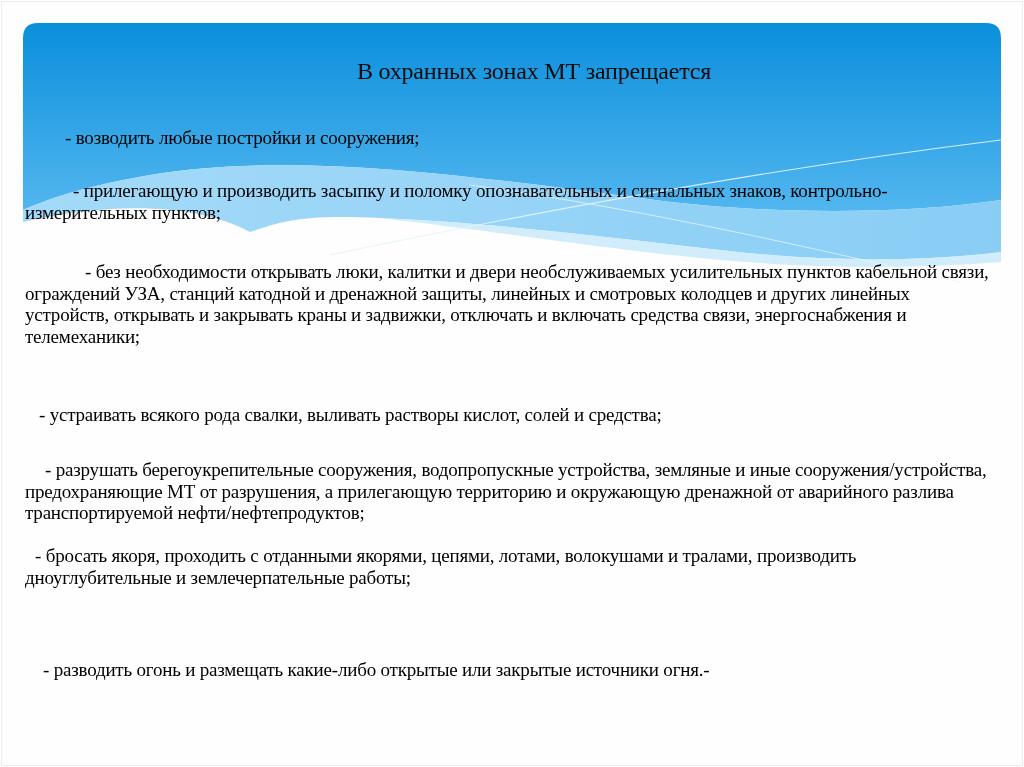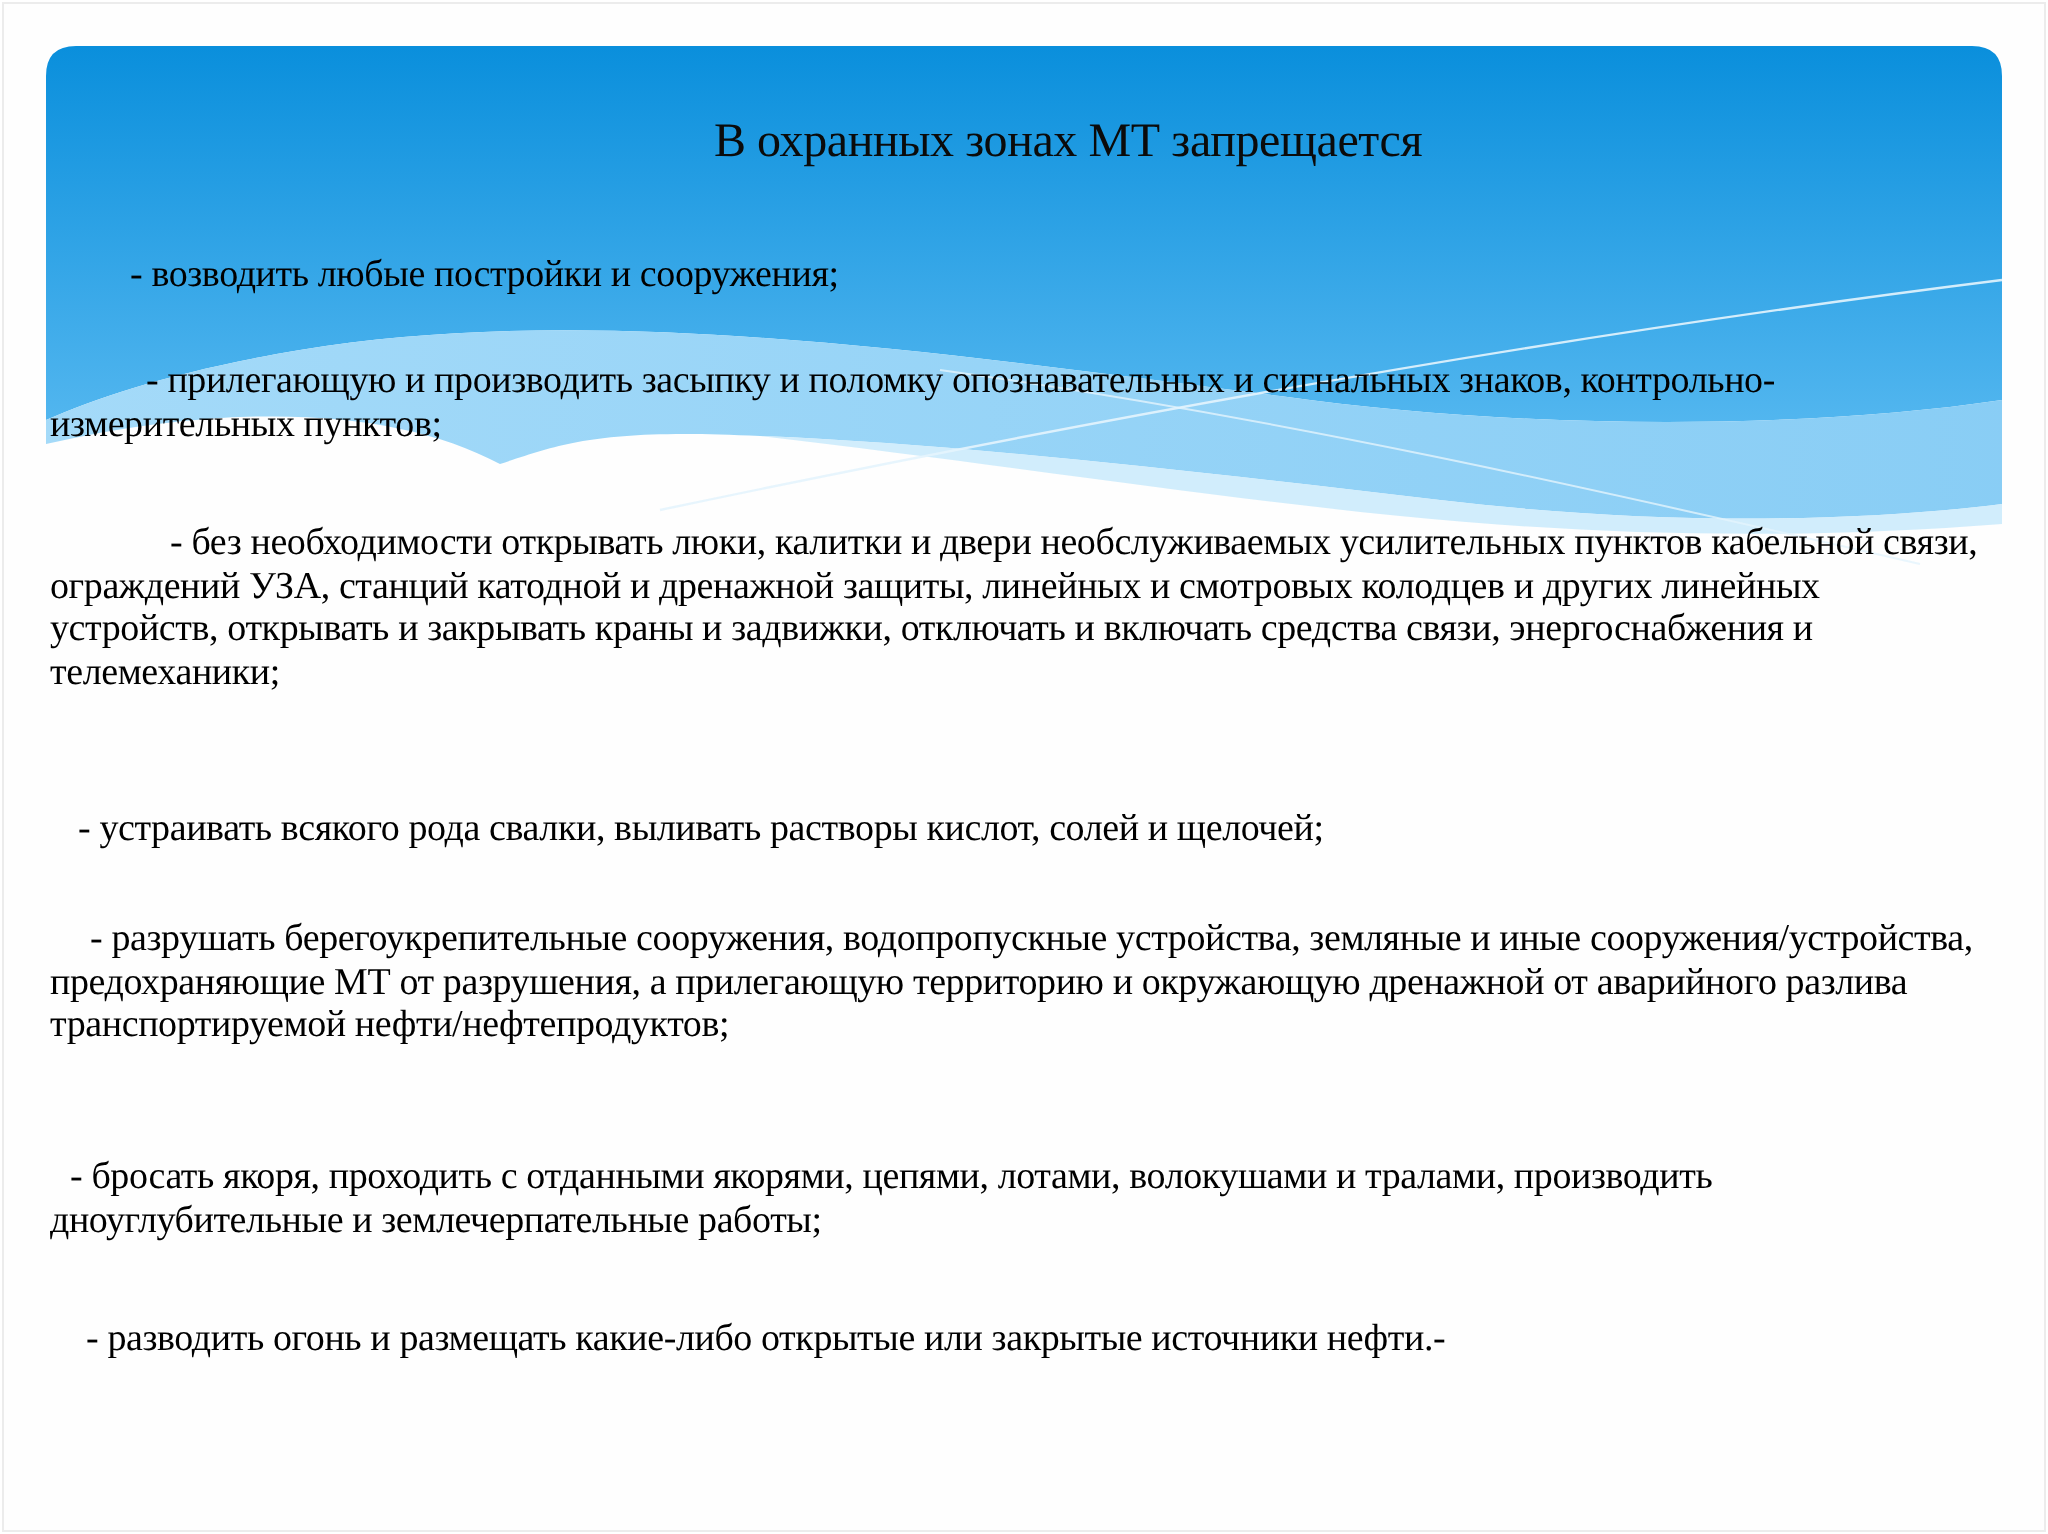--- a/index.html
+++ b/index.html
@@ -76,26 +76,26 @@
 
 <div class="para" style="top:180px; text-indent:48px;">
   <span>- </span><span>прилегающую и производить засыпку и поломку опознавательных и сигнальных знаков, контрольно-измерительных пунктов;</span>
 </div>
 
 <div class="para" style="top:261px; text-indent:60px;">
   <span>- </span><span>без необходимости открывать люки, калитки и двери необслуживаемых усилительных пунктов кабельной связи, ограждений УЗА, станций катодной и дренажной защиты, линейных и смотровых колодцев и других линейных устройств, открывать и закрывать краны и задвижки, отключать и включать средства связи, энергоснабжения и телемеханики;</span>
 </div>
 
 <div class="para" style="top:404px; text-indent:14px;">
-  <span>- </span><span>устраивать всякого рода свалки, выливать растворы кислот, солей и щелочей;</span>
+  <span>- </span><span>устраивать всякого рода свалки, выливать растворы кислот, солей и средства;</span>
 </div>
 
 <div class="para" style="top:459px; text-indent:20px;">
   <span>- </span><span>разрушать берегоукрепительные сооружения, водопропускные устройства, земляные и иные сооружения/устройства, предохраняющие МТ от разрушения, а прилегающую территорию и окружающую дренажной от аварийного разлива транспортируемой нефти/нефтепродуктов;</span>
 </div>
 
-<div class="para" style="top:578px; text-indent:10px;">
+<div class="para" style="top:545px; text-indent:10px;">
   <span>- </span><span>бросать якоря, проходить с отданными якорями, цепями, лотами, волокушами и тралами, производить дноуглубительные и землечерпательные работы;</span>
 </div>
 
 <div class="para" style="top:659px; text-indent:18px;">
-  <span>- </span><span>разводить огонь и размещать какие-либо открытые или закрытые источники нефти.-</span>
+  <span>- </span><span>разводить огонь и размещать какие-либо открытые или закрытые источники огня.-</span>
 </div>
 
 </body></html>

